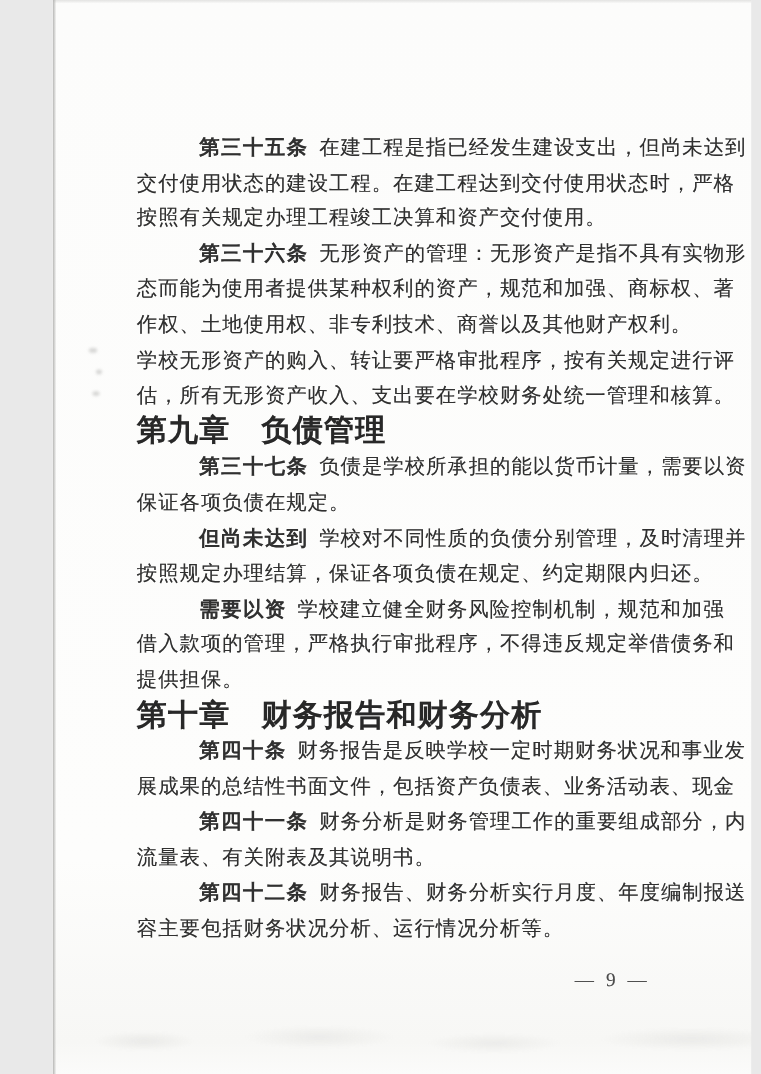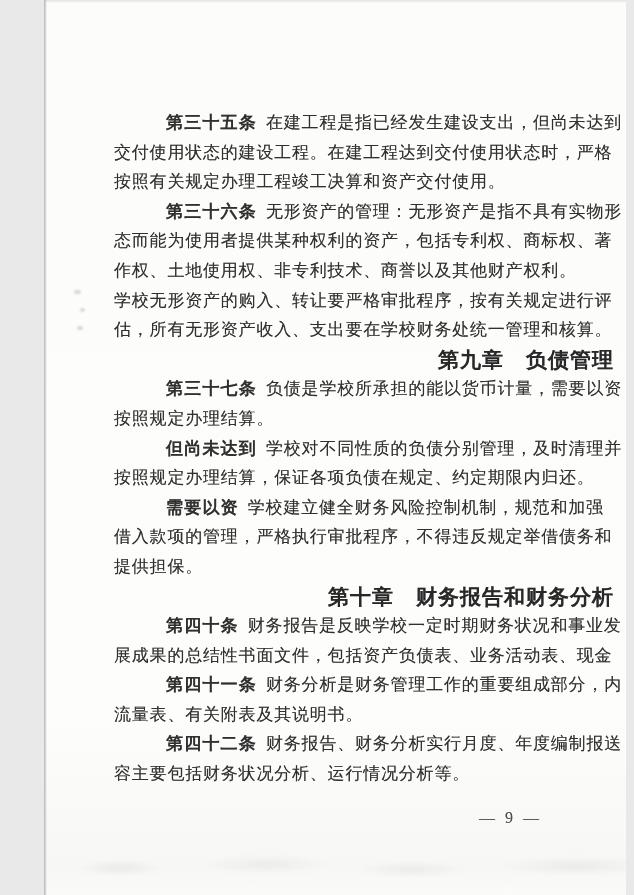--- a/index.html
+++ b/index.html
@@ -65,24 +65,24 @@
   }
   .line.indent { padding-left: 52px; }
   .num {
     font-weight: 700;
     margin-right: 9px;
     letter-spacing: 1.2px;
   }
   .heading {
     height: 29.6px;
     line-height: 29.6px;
-    text-align: right;
+    text-align: left;
     font-weight: 700;
     font-family: "Liberation Sans", "DejaVu Sans", sans-serif;
-    font-size: 21px;
+    font-size: 25px;
     letter-spacing: 1px;
     color: #282828;
     white-space: pre;
   }
   .page-number {
     position: absolute;
     right: 84px;
     top: 809px;
     font-size: 16px;
     letter-spacing: 3px;
@@ -102,29 +102,29 @@
   <div class="smudge s2"></div>
   <div class="smudge s3"></div>
 
   <div class="content">
 
     <div class="line indent"><span class="num">第三十五条</span><span>在建工程是指已经发生建设支出，但尚未达到</span></div>
     <div class="line"><span>交付使用状态的建设工程。在建工程达到交付使用状态时，严格</span></div>
     <div class="line"><span>按照有关规定办理工程竣工决算和资产交付使用。</span></div>
 
     <div class="line indent"><span class="num">第三十六条</span><span>无形资产的管理：无形资产是指不具有实物形</span></div>
-    <div class="line"><span>态而能为使用者提供某种权利的资产，包括专利权、商标权、著</span></div>
+    <div class="line"><span>态而能为使用者提供某种权利的资产，规范和加强、商标权、著</span></div>
     <div class="line"><span>作权、土地使用权、非专利技术、商誉以及其他财产权利。</span></div>
     <div class="line"><span>学校无形资产的购入、转让要严格审批程序，按有关规定进行评</span></div>
     <div class="line"><span>估，所有无形资产收入、支出要在学校财务处统一管理和核算。</span></div>
 
     <div class="heading">第九章　负债管理</div>
 
     <div class="line indent"><span class="num">第三十七条</span><span>负债是学校所承担的能以货币计量，需要以资</span></div>
-    <div class="line"><span>按照规定办理结算。</span></div>
+    <div class="line"><span>保证各项负债在规定。</span></div>
 
     <div class="line indent"><span class="num">但尚未达到</span><span>学校对不同性质的负债分别管理，及时清理并</span></div>
     <div class="line"><span>按照规定办理结算，保证各项负债在规定、约定期限内归还。</span></div>
 
     <div class="line indent"><span class="num">需要以资</span><span>学校建立健全财务风险控制机制，规范和加强</span></div>
     <div class="line"><span>借入款项的管理，严格执行审批程序，不得违反规定举借债务和</span></div>
     <div class="line"><span>提供担保。</span></div>
 
     <div class="heading">第十章　财务报告和财务分析</div>
 

